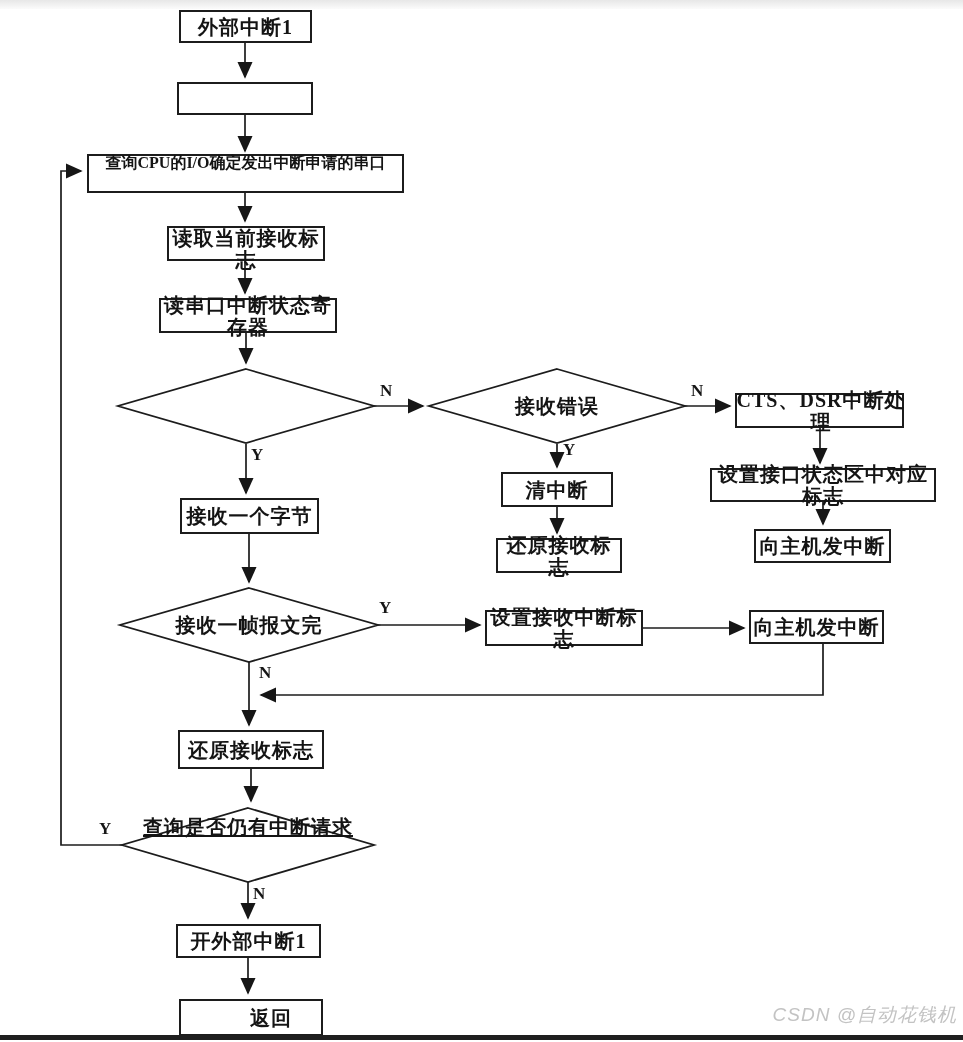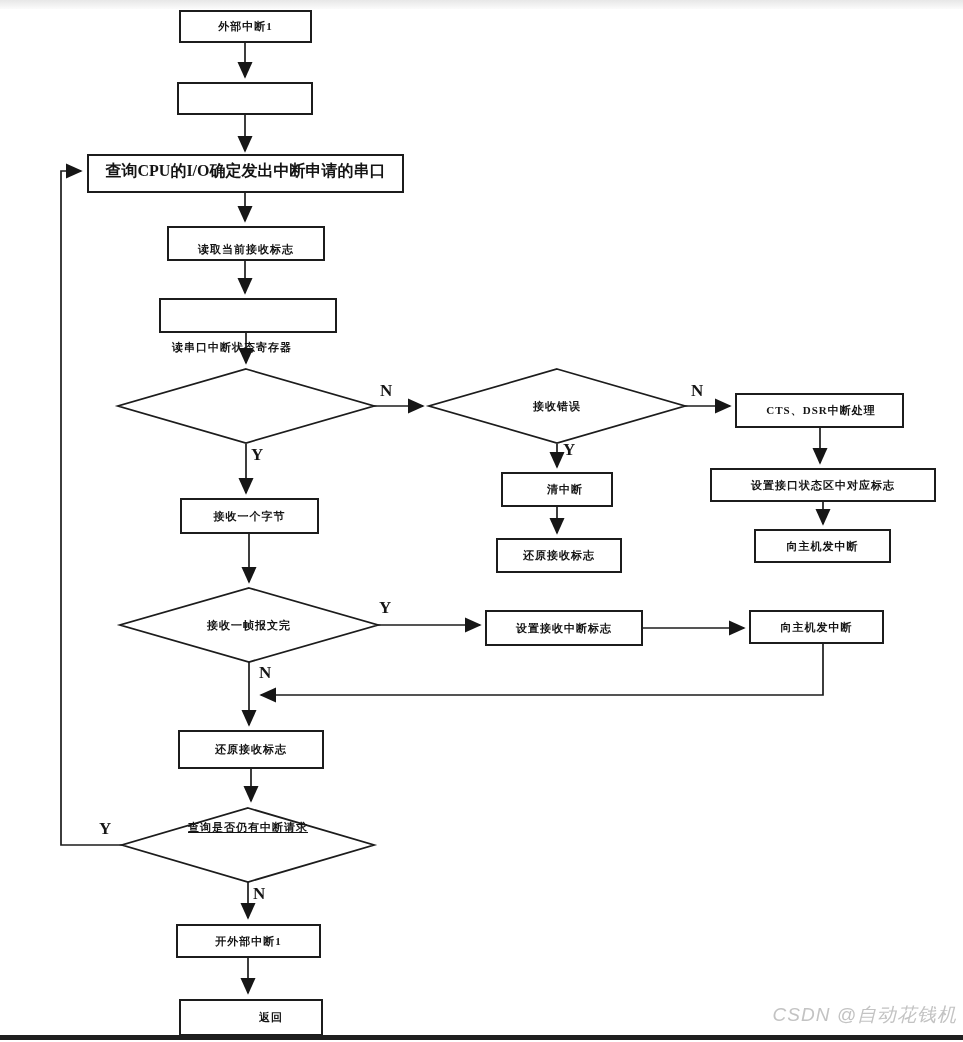--- a/index.html
+++ b/index.html
@@ -3,21 +3,21 @@
 <meta charset="utf-8">
 <style>
   html,body{margin:0;padding:0;background:#fff;}
   .page{position:relative;width:963px;height:1042px;background:#ffffff;overflow:hidden;
         font-family:"Liberation Serif","DejaVu Serif",serif;}
   .topbar{position:absolute;left:0;top:0;width:963px;height:9px;
           background:linear-gradient(#e7e7e7,#fbfbfb);}
   .bottomrule{position:absolute;left:0;top:1035px;width:963px;height:5px;background:#1f1f1f;}
   .edges-svg{position:absolute;left:0;top:0;}
   .lbl{position:absolute;display:flex;align-items:center;justify-content:center;
-       text-align:center;color:#141414;font-weight:700;font-size:11px;letter-spacing:1px;
+       text-align:center;color:#141414;font-weight:700;font-size:20px;letter-spacing:1px;
        line-height:1.1;pointer-events:none;}
   .lbl.big{font-size:16px;letter-spacing:0;}
   .yn{position:absolute;color:#161616;font-weight:700;font-size:17px;
       font-family:"Liberation Serif","DejaVu Serif",serif;pointer-events:none;}
   .watermark{position:absolute;right:6px;top:1002px;color:#c3c3c3;font-size:19px;
              font-family:"Liberation Sans","DejaVu Sans",sans-serif;letter-spacing:1px;font-style:italic;}
 </style>
 </head>
 <body>
 
@@ -76,31 +76,31 @@
 
     <g fill="#ffffff" stroke="#1c1c1c" stroke-width="1.8">
       <polygon points="246,369 374,406 246,443 118,406"></polygon>
       <polygon points="557,369 685,406 557,443 429,406"></polygon>
       <polygon points="249,588 378,625 249,662 120,625"></polygon>
       <polygon points="248,808 374,845 248,882 122,845"></polygon>
     </g>
   </svg>
 
   <div class="lbl" style="left:180px;top:11px;width:131px;height:31px;">外部中断1</div>
-  <div class="lbl big" style="left:88px;top:152px;width:315px;height:37px;text-align:center;">查询CPU的I/O确定发出中断申请的串口</div>
+  <div class="lbl big" style="left:88px;top:144px;width:315px;height:37px;text-align:center;">查询CPU的I/O确定发出中断申请的串口</div>
   <div class="lbl" style="left:168px;top:227px;width:156px;height:44px;">读取当前接收标志</div>
-  <div class="lbl" style="left:144px;top:299px;width:176px;height:33px;margin-top:32px;">读串口中断状态寄存器</div>
+  <div class="lbl" style="left:160px;top:299px;width:176px;height:33px;">读串口中断状态寄存器</div>
   <div class="lbl" style="left:149px;top:610px;width:200px;height:30px;">接收一帧报文完</div>
   <div class="lbl" style="left:181px;top:499px;width:137px;height:34px;">接收一个字节</div>
   <div class="lbl" style="left:179px;top:731px;width:144px;height:37px;">还原接收标志</div>
   <div class="lbl" style="left:123px;top:812px;width:250px;height:30px;text-decoration:underline;">查询是否仍有中断请求</div>
   <div class="lbl" style="left:177px;top:925px;width:143px;height:32px;">开外部中断1</div>
   <div class="lbl" style="left:180px;top:1000px;width:142px;height:35px;padding-left:20px;">返回</div>
   <div class="lbl" style="left:457px;top:391px;width:200px;height:30px;">接收错误</div>
-  <div class="lbl" style="left:502px;top:473px;width:110px;height:33px;margin-left:8px;">清中断</div>
+  <div class="lbl" style="left:502px;top:473px;width:110px;height:33px;">清中断</div>
   <div class="lbl" style="left:497px;top:539px;width:124px;height:33px;">还原接收标志</div>
   <div class="lbl" style="left:736px;top:394px;width:170px;height:33px;">CTS、DSR中断处理</div>
   <div class="lbl" style="left:711px;top:469px;width:224px;height:32px;">设置接口状态区中对应标志</div>
   <div class="lbl" style="left:755px;top:530px;width:135px;height:32px;">向主机发中断</div>
   <div class="lbl" style="left:486px;top:611px;width:156px;height:34px;">设置接收中断标志</div>
   <div class="lbl" style="left:750px;top:611px;width:133px;height:32px;">向主机发中断</div>
 
   <div class="yn" style="left:380px;top:381px;">N</div>
   <div class="yn" style="left:251px;top:445px;">Y</div>
   <div class="yn" style="left:563px;top:440px;">Y</div>

